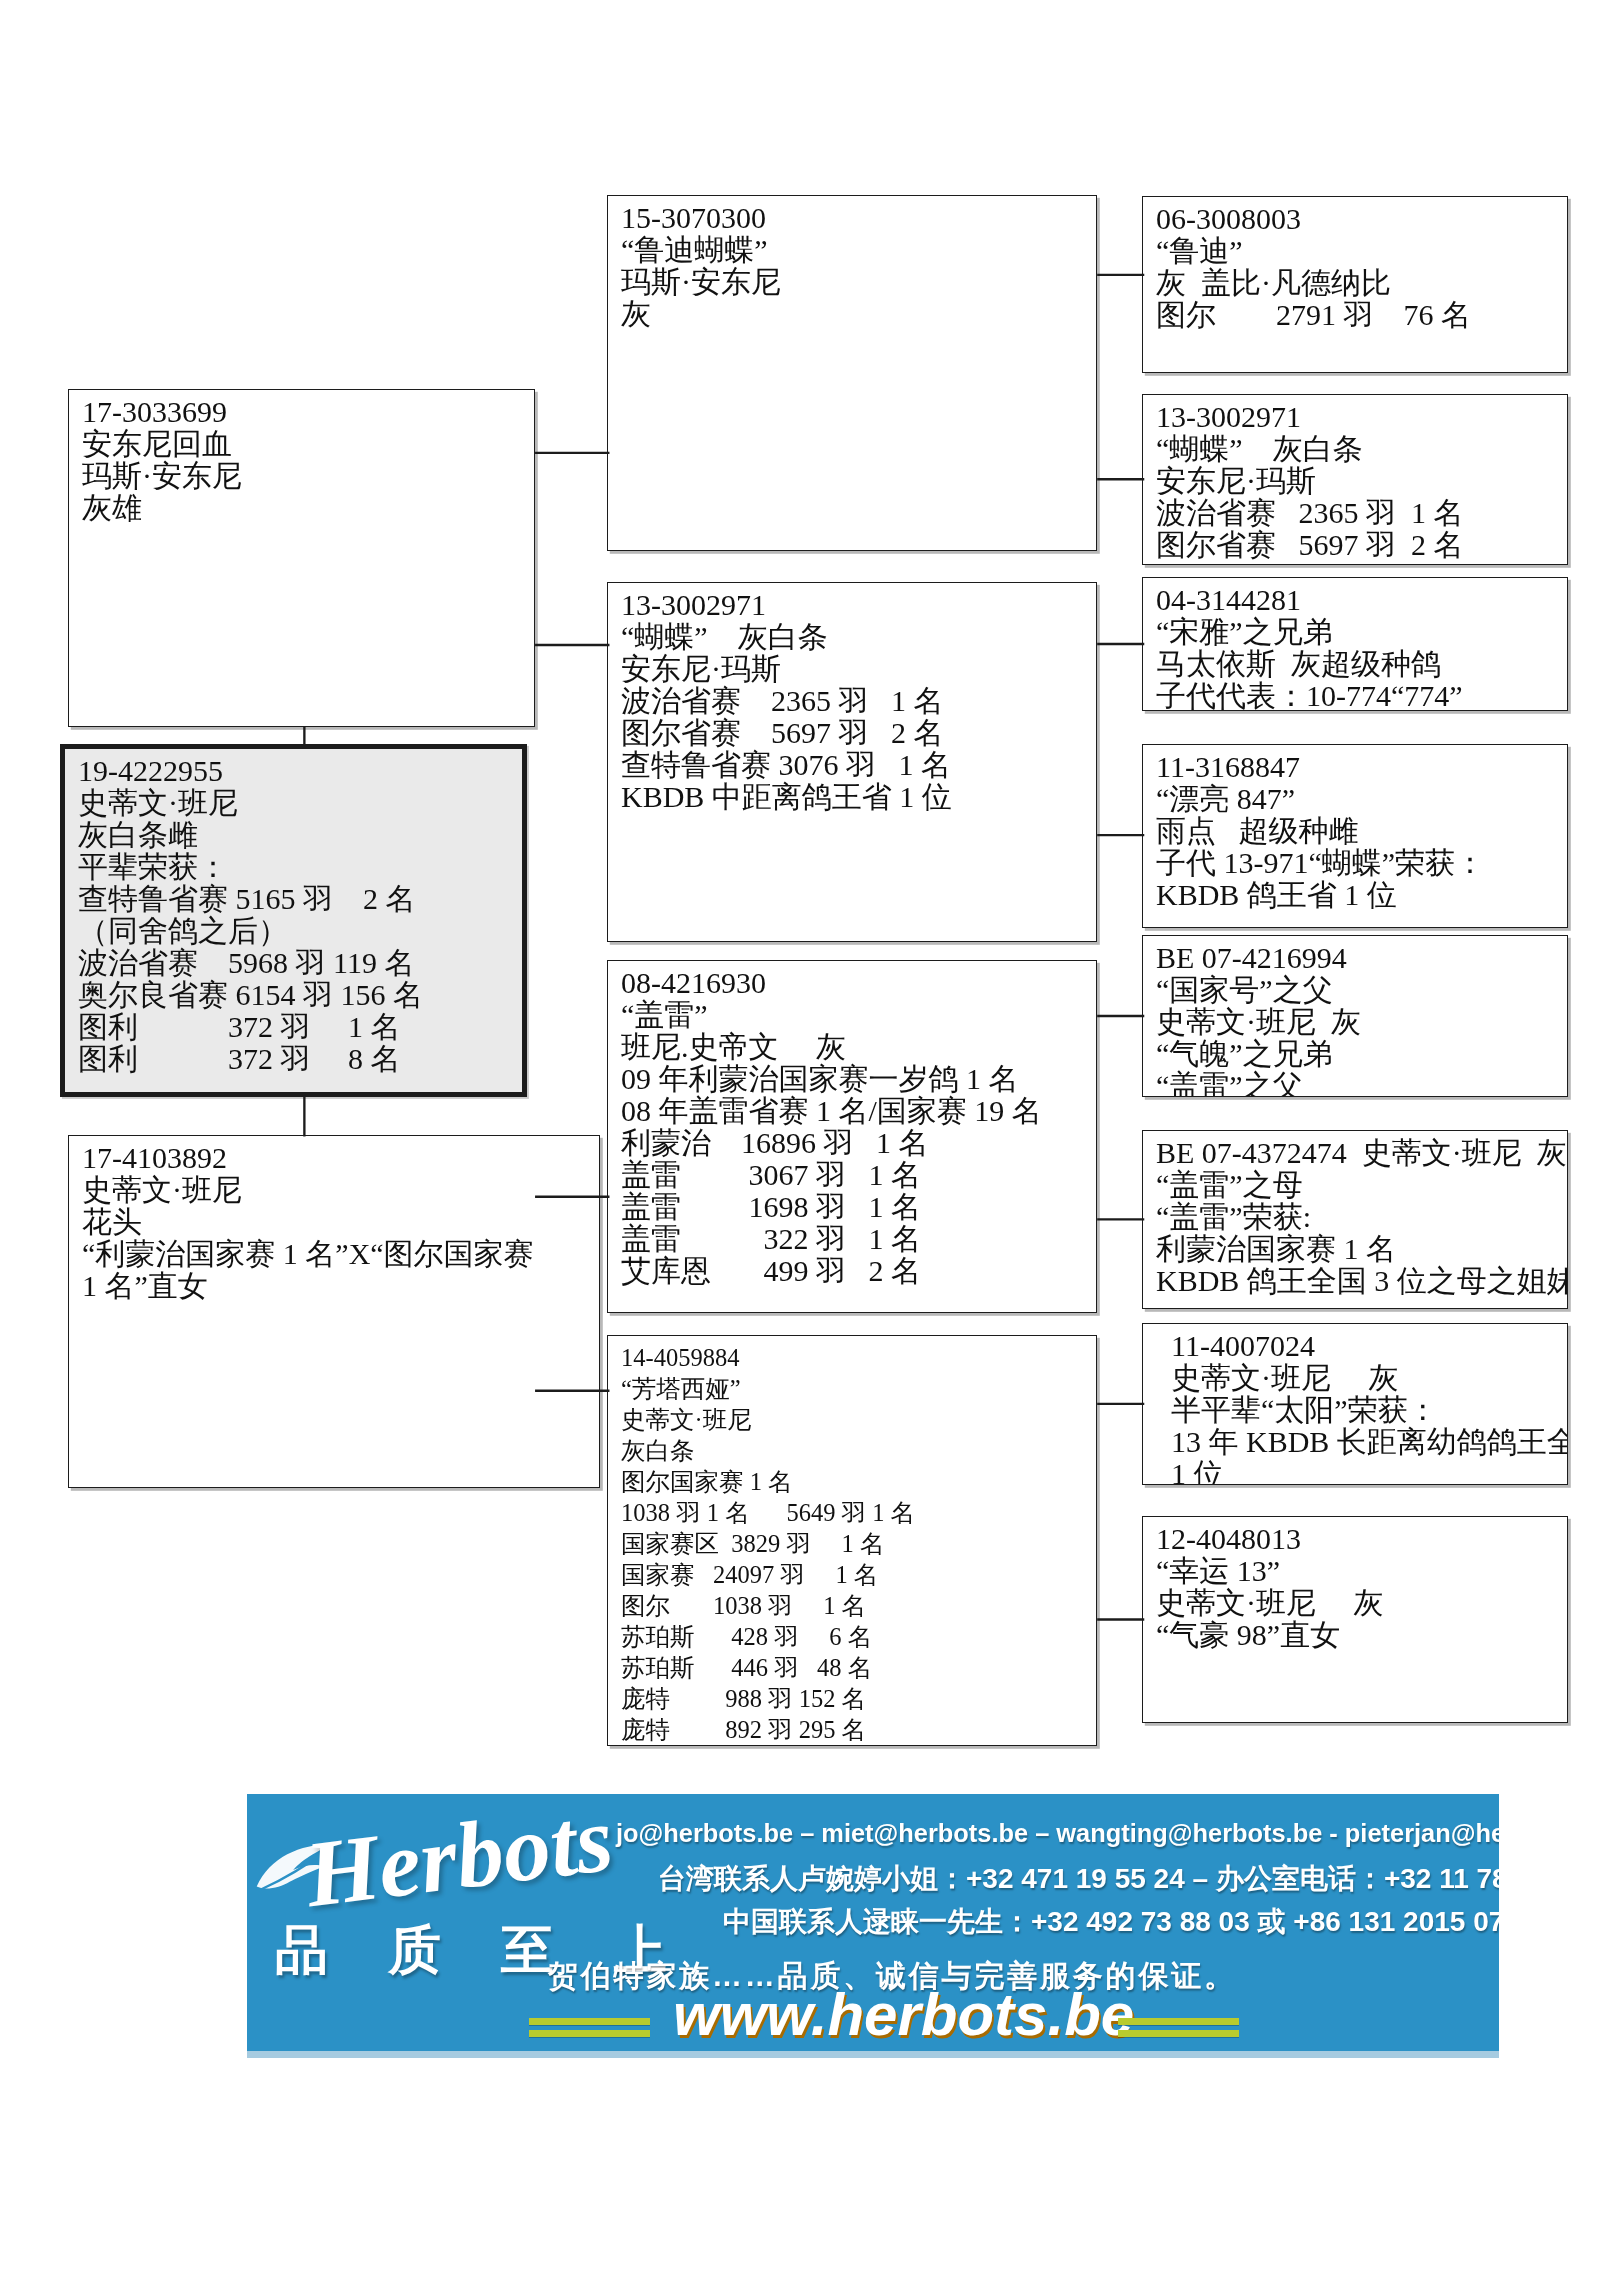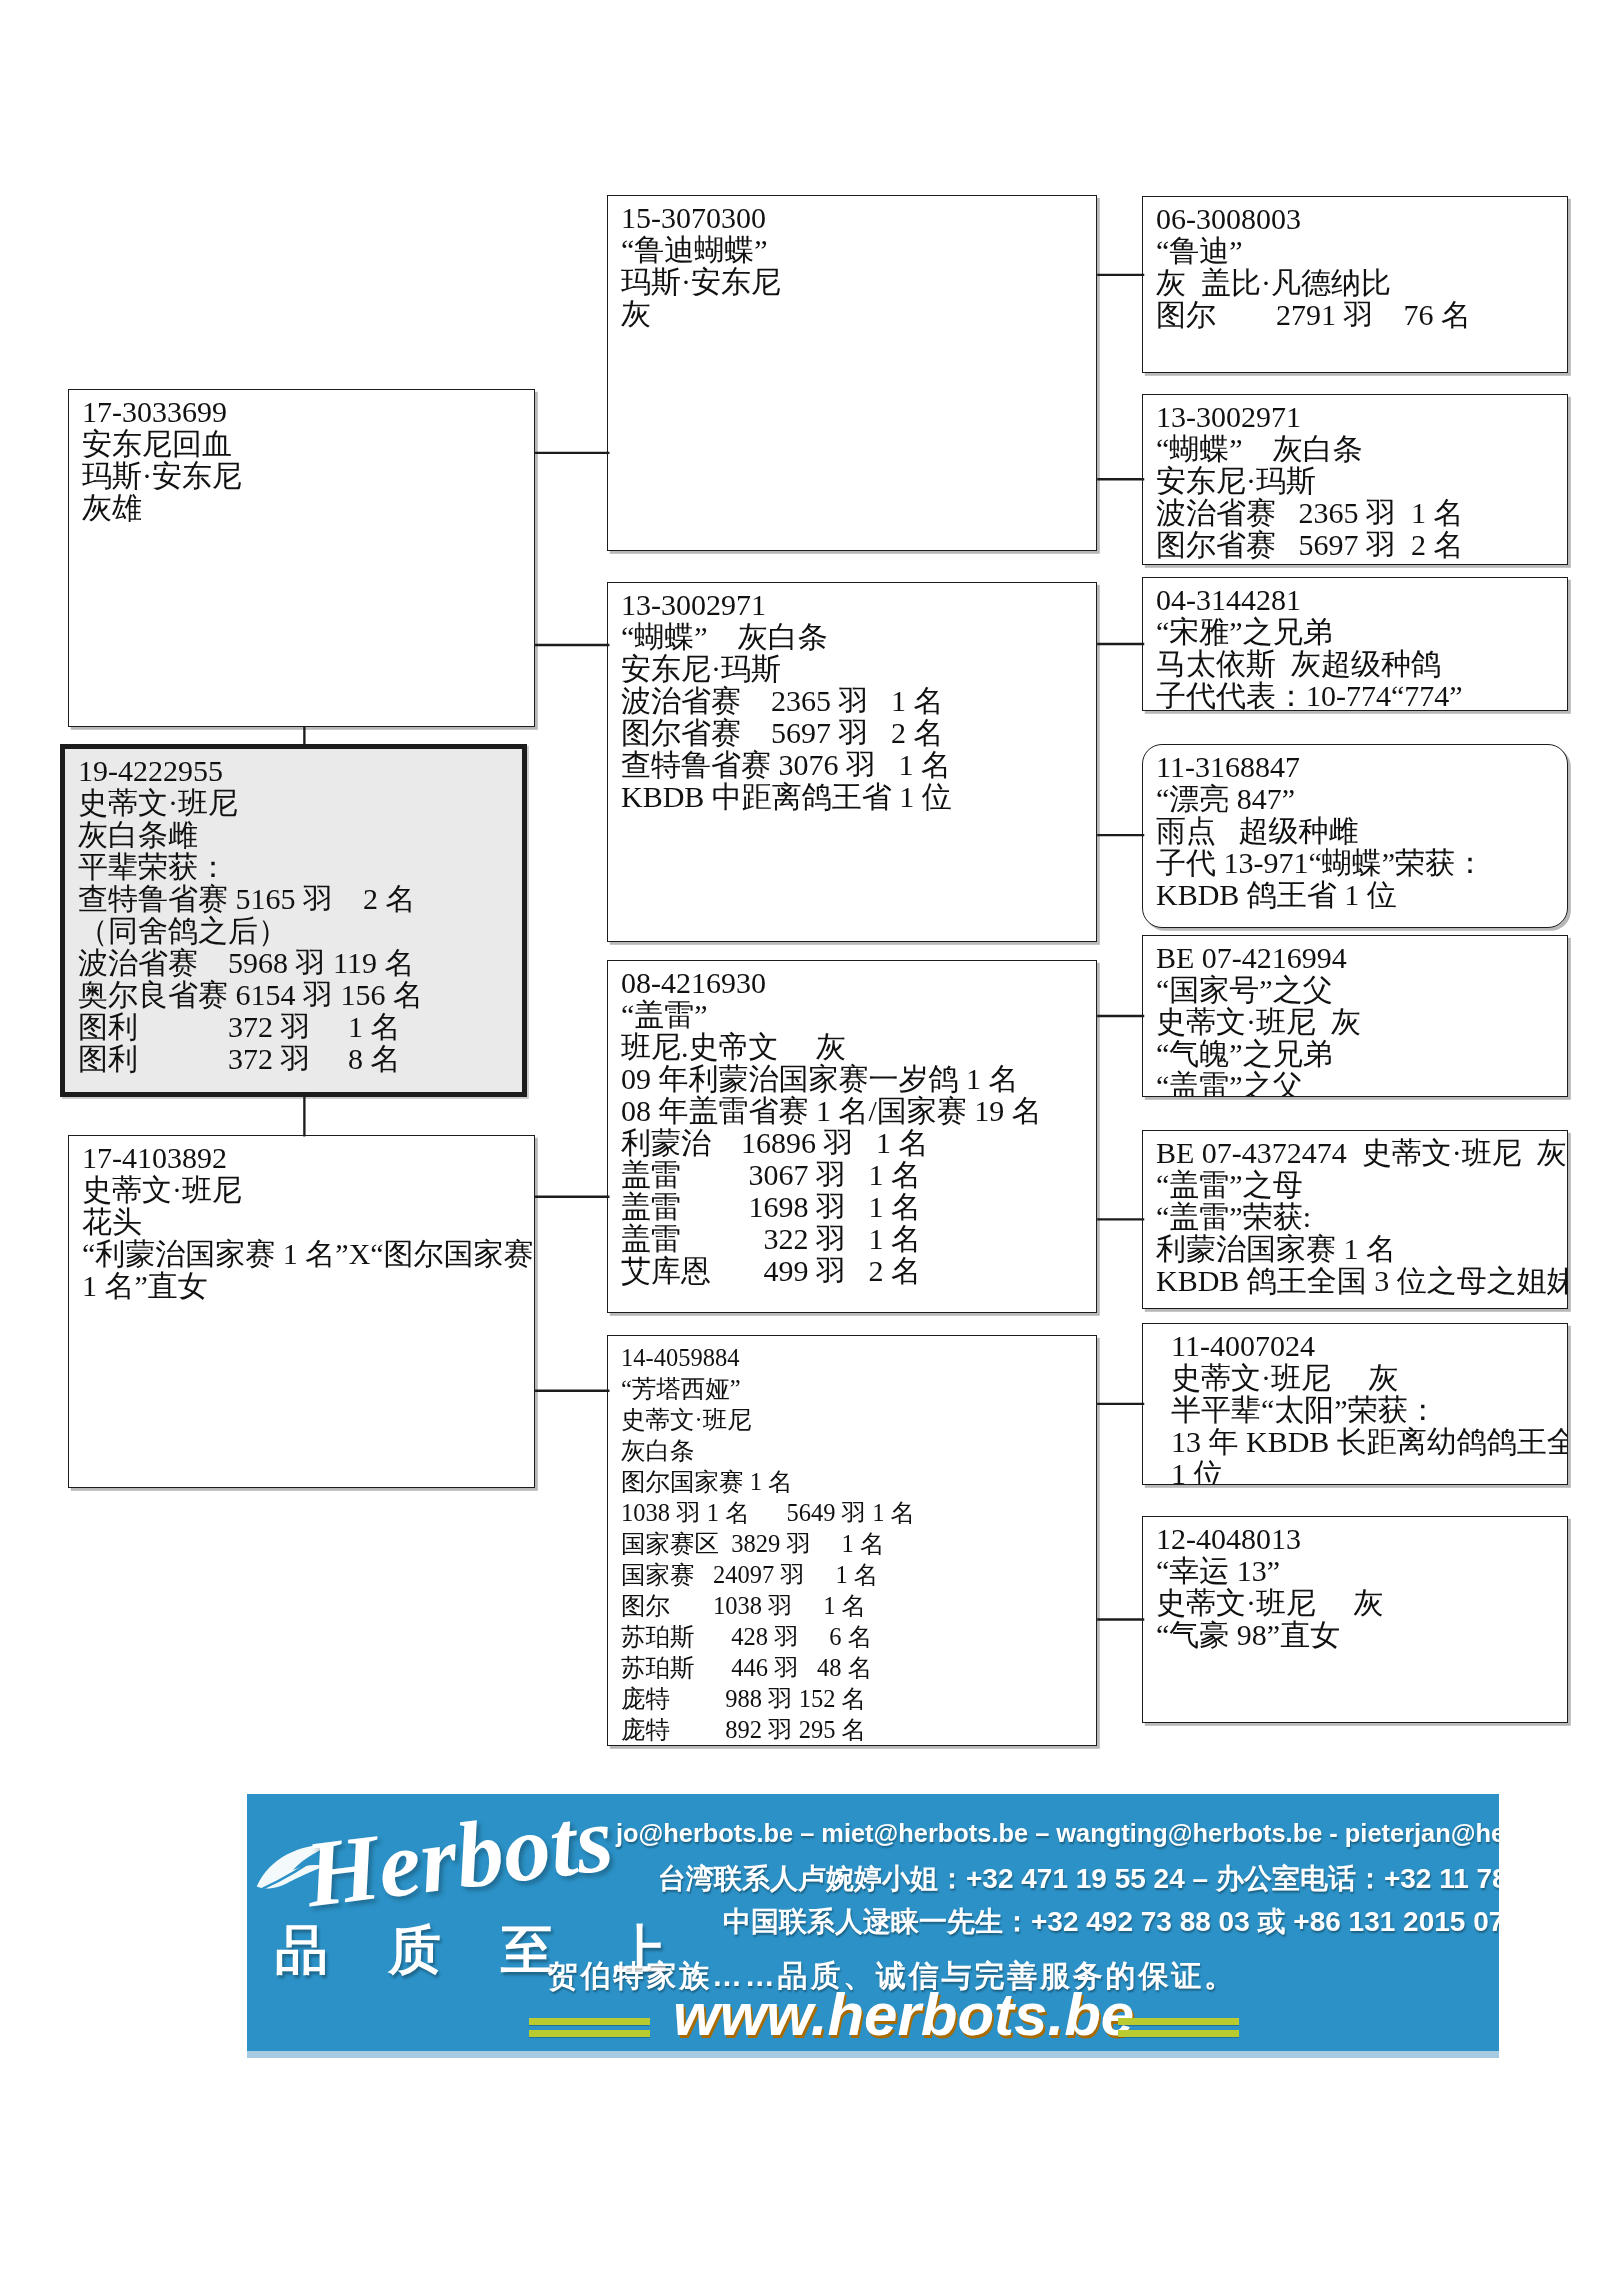--- a/index.html
+++ b/index.html
@@ -51,37 +51,37 @@
   .dpair.right{left:871px;}
   .dline{height:6.6px;background:#b9cb2e;margin-bottom:5.6px;box-shadow:0 0.9px 0 rgba(0,0,0,0.25);}
 </style>
 </head>
 <body>
 
 <div class="pbox" style="left:68px;top:389px;width:467px;height:338px;"><div>17-3033699</div><div>安东尼回血</div><div>玛斯·安东尼</div><div>灰雄</div></div>
 
 <div class="pbox main" style="left:60px;top:744px;width:467px;height:353px;"><div>19-4222955</div><div>史蒂文·班尼</div><div>灰白条雌</div><div>平辈荣获：</div><div>查特鲁省赛 5165 羽    2 名</div><div>（同舍鸽之后）</div><div>波治省赛    5968 羽 119 名</div><div>奥尔良省赛 6154 羽 156 名</div><div>图利            372 羽     1 名</div><div>图利            372 羽     8 名</div></div>
 
-<div class="pbox" style="left:68px;top:1135px;width:467px;height:353px;"><div>17-4103892</div><div>史蒂文·班尼</div><div>花头</div><div>“利蒙治国家赛 1 名”X“图尔国家赛</div><div>1 名”直女</div></div>
+<div class="pbox" style="left:68px;top:1135px;width:532px;height:353px;"><div>17-4103892</div><div>史蒂文·班尼</div><div>花头</div><div>“利蒙治国家赛 1 名”X“图尔国家赛</div><div>1 名”直女</div></div>
 
 <div class="pbox" style="left:607px;top:195px;width:490px;height:356px;"><div>15-3070300</div><div>“鲁迪蝴蝶”</div><div>玛斯·安东尼</div><div>灰</div></div>
 
 <div class="pbox" style="left:607px;top:582px;width:490px;height:360px;"><div>13-3002971</div><div>“蝴蝶”    灰白条</div><div>安东尼·玛斯</div><div>波治省赛    2365 羽   1 名</div><div>图尔省赛    5697 羽   2 名</div><div>查特鲁省赛 3076 羽   1 名</div><div>KBDB 中距离鸽王省 1 位</div></div>
 
 <div class="pbox" style="left:607px;top:960px;width:490px;height:353px;"><div>08-4216930</div><div>“盖雷”</div><div>班尼.史帝文     灰</div><div>09 年利蒙治国家赛一岁鸽 1 名</div><div>08 年盖雷省赛 1 名/国家赛 19 名</div><div>利蒙治    16896 羽   1 名</div><div>盖雷         3067 羽   1 名</div><div>盖雷         1698 羽   1 名</div><div>盖雷           322 羽   1 名</div><div>艾库恩       499 羽   2 名</div></div>
 
 <div class="pbox tight" style="left:607px;top:1335px;width:490px;height:411px;"><div>14-4059884</div><div>“芳塔西娅”</div><div>史蒂文·班尼</div><div>灰白条</div><div>图尔国家赛 1 名</div><div>1038 羽 1 名      5649 羽 1 名</div><div>国家赛区  3829 羽     1 名</div><div>国家赛   24097 羽     1 名</div><div>图尔       1038 羽     1 名</div><div>苏珀斯      428 羽     6 名</div><div>苏珀斯      446 羽   48 名</div><div>庞特         988 羽 152 名</div><div>庞特         892 羽 295 名</div></div>
 
 <div class="pbox" style="left:1142px;top:196px;width:426px;height:177px;"><div>06-3008003</div><div>“鲁迪”</div><div>灰  盖比·凡德纳比</div><div>图尔        2791 羽    76 名</div></div>
 
 <div class="pbox" style="left:1142px;top:394px;width:426px;height:171px;"><div>13-3002971</div><div>“蝴蝶”    灰白条</div><div>安东尼·玛斯</div><div>波治省赛   2365 羽  1 名</div><div>图尔省赛   5697 羽  2 名</div></div>
 
 <div class="pbox" style="left:1142px;top:577px;width:426px;height:134px;"><div>04-3144281</div><div>“宋雅”之兄弟</div><div>马太依斯  灰超级种鸽</div><div>子代代表：10-774“774”</div></div>
 
-<div class="pbox" style="left:1142px;top:744px;width:426px;height:184px;border-radius:20px;"><div>11-3168847</div><div>“漂亮 847”</div><div>雨点   超级种雌</div><div>子代 13-971“蝴蝶”荣获：</div><div>KBDB 鸽王省 1 位</div></div>
+<div class="pbox" style="left:1142px;top:744px;width:426px;height:184px;"><div>11-3168847</div><div>“漂亮 847”</div><div>雨点   超级种雌</div><div>子代 13-971“蝴蝶”荣获：</div><div>KBDB 鸽王省 1 位</div></div>
 
 <div class="pbox" style="left:1142px;top:935px;width:426px;height:162px;"><div>BE 07-4216994</div><div>“国家号”之父</div><div>史蒂文·班尼  灰</div><div>“气魄”之兄弟</div><div>“盖雷”之父</div></div>
 
 <div class="pbox" style="left:1142px;top:1130px;width:426px;height:179px;"><div>BE 07-4372474  史蒂文·班尼  灰</div><div>“盖雷”之母</div><div>“盖雷”荣获:</div><div>利蒙治国家赛 1 名</div><div>KBDB 鸽王全国 3 位之母之姐妹</div></div>
 
 <div class="pbox" style="left:1142px;top:1323px;width:426px;height:162px;padding-left:28px;"><div>11-4007024</div><div>史蒂文·班尼     灰</div><div>半平辈“太阳”荣获：</div><div>13 年 KBDB 长距离幼鸽鸽王全国</div><div>1 位</div></div>
 
 <div class="pbox" style="left:1142px;top:1516px;width:426px;height:207px;"><div>12-4048013</div><div>“幸运 13”</div><div>史蒂文·班尼     灰</div><div>“气豪 98”直女</div></div>
 
 <svg class="connectors" width="1620" height="1789" viewBox="0 0 1720 1900">

